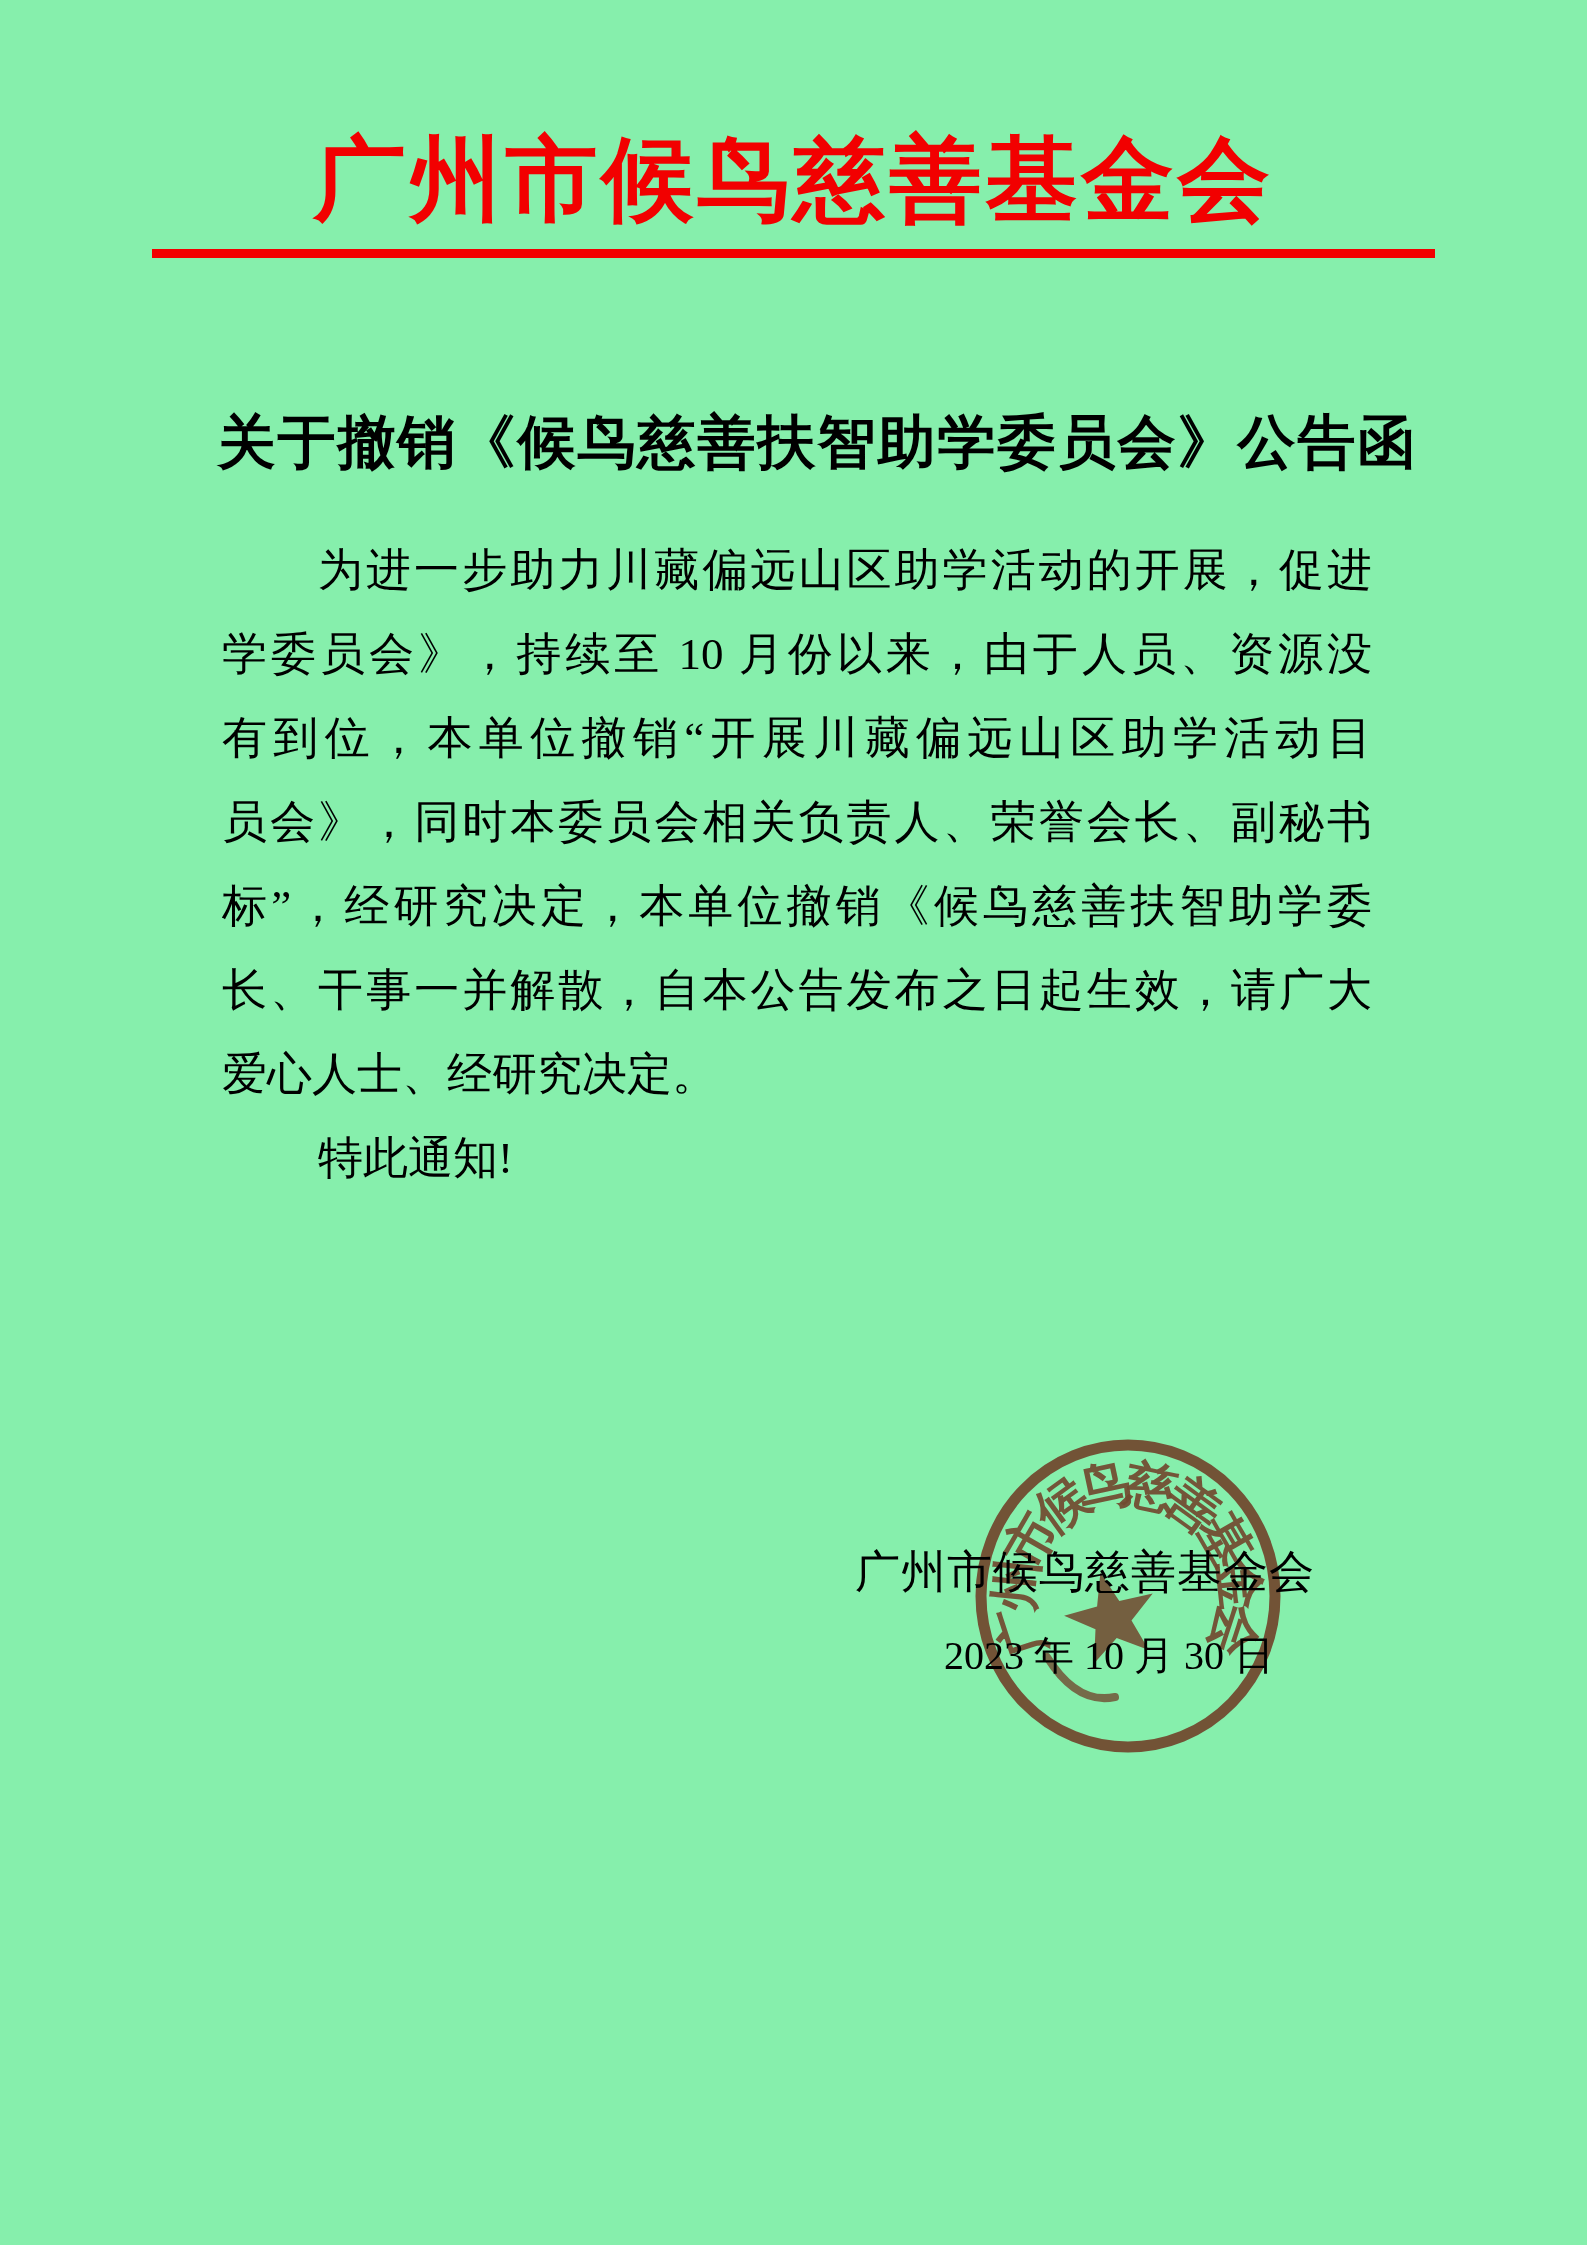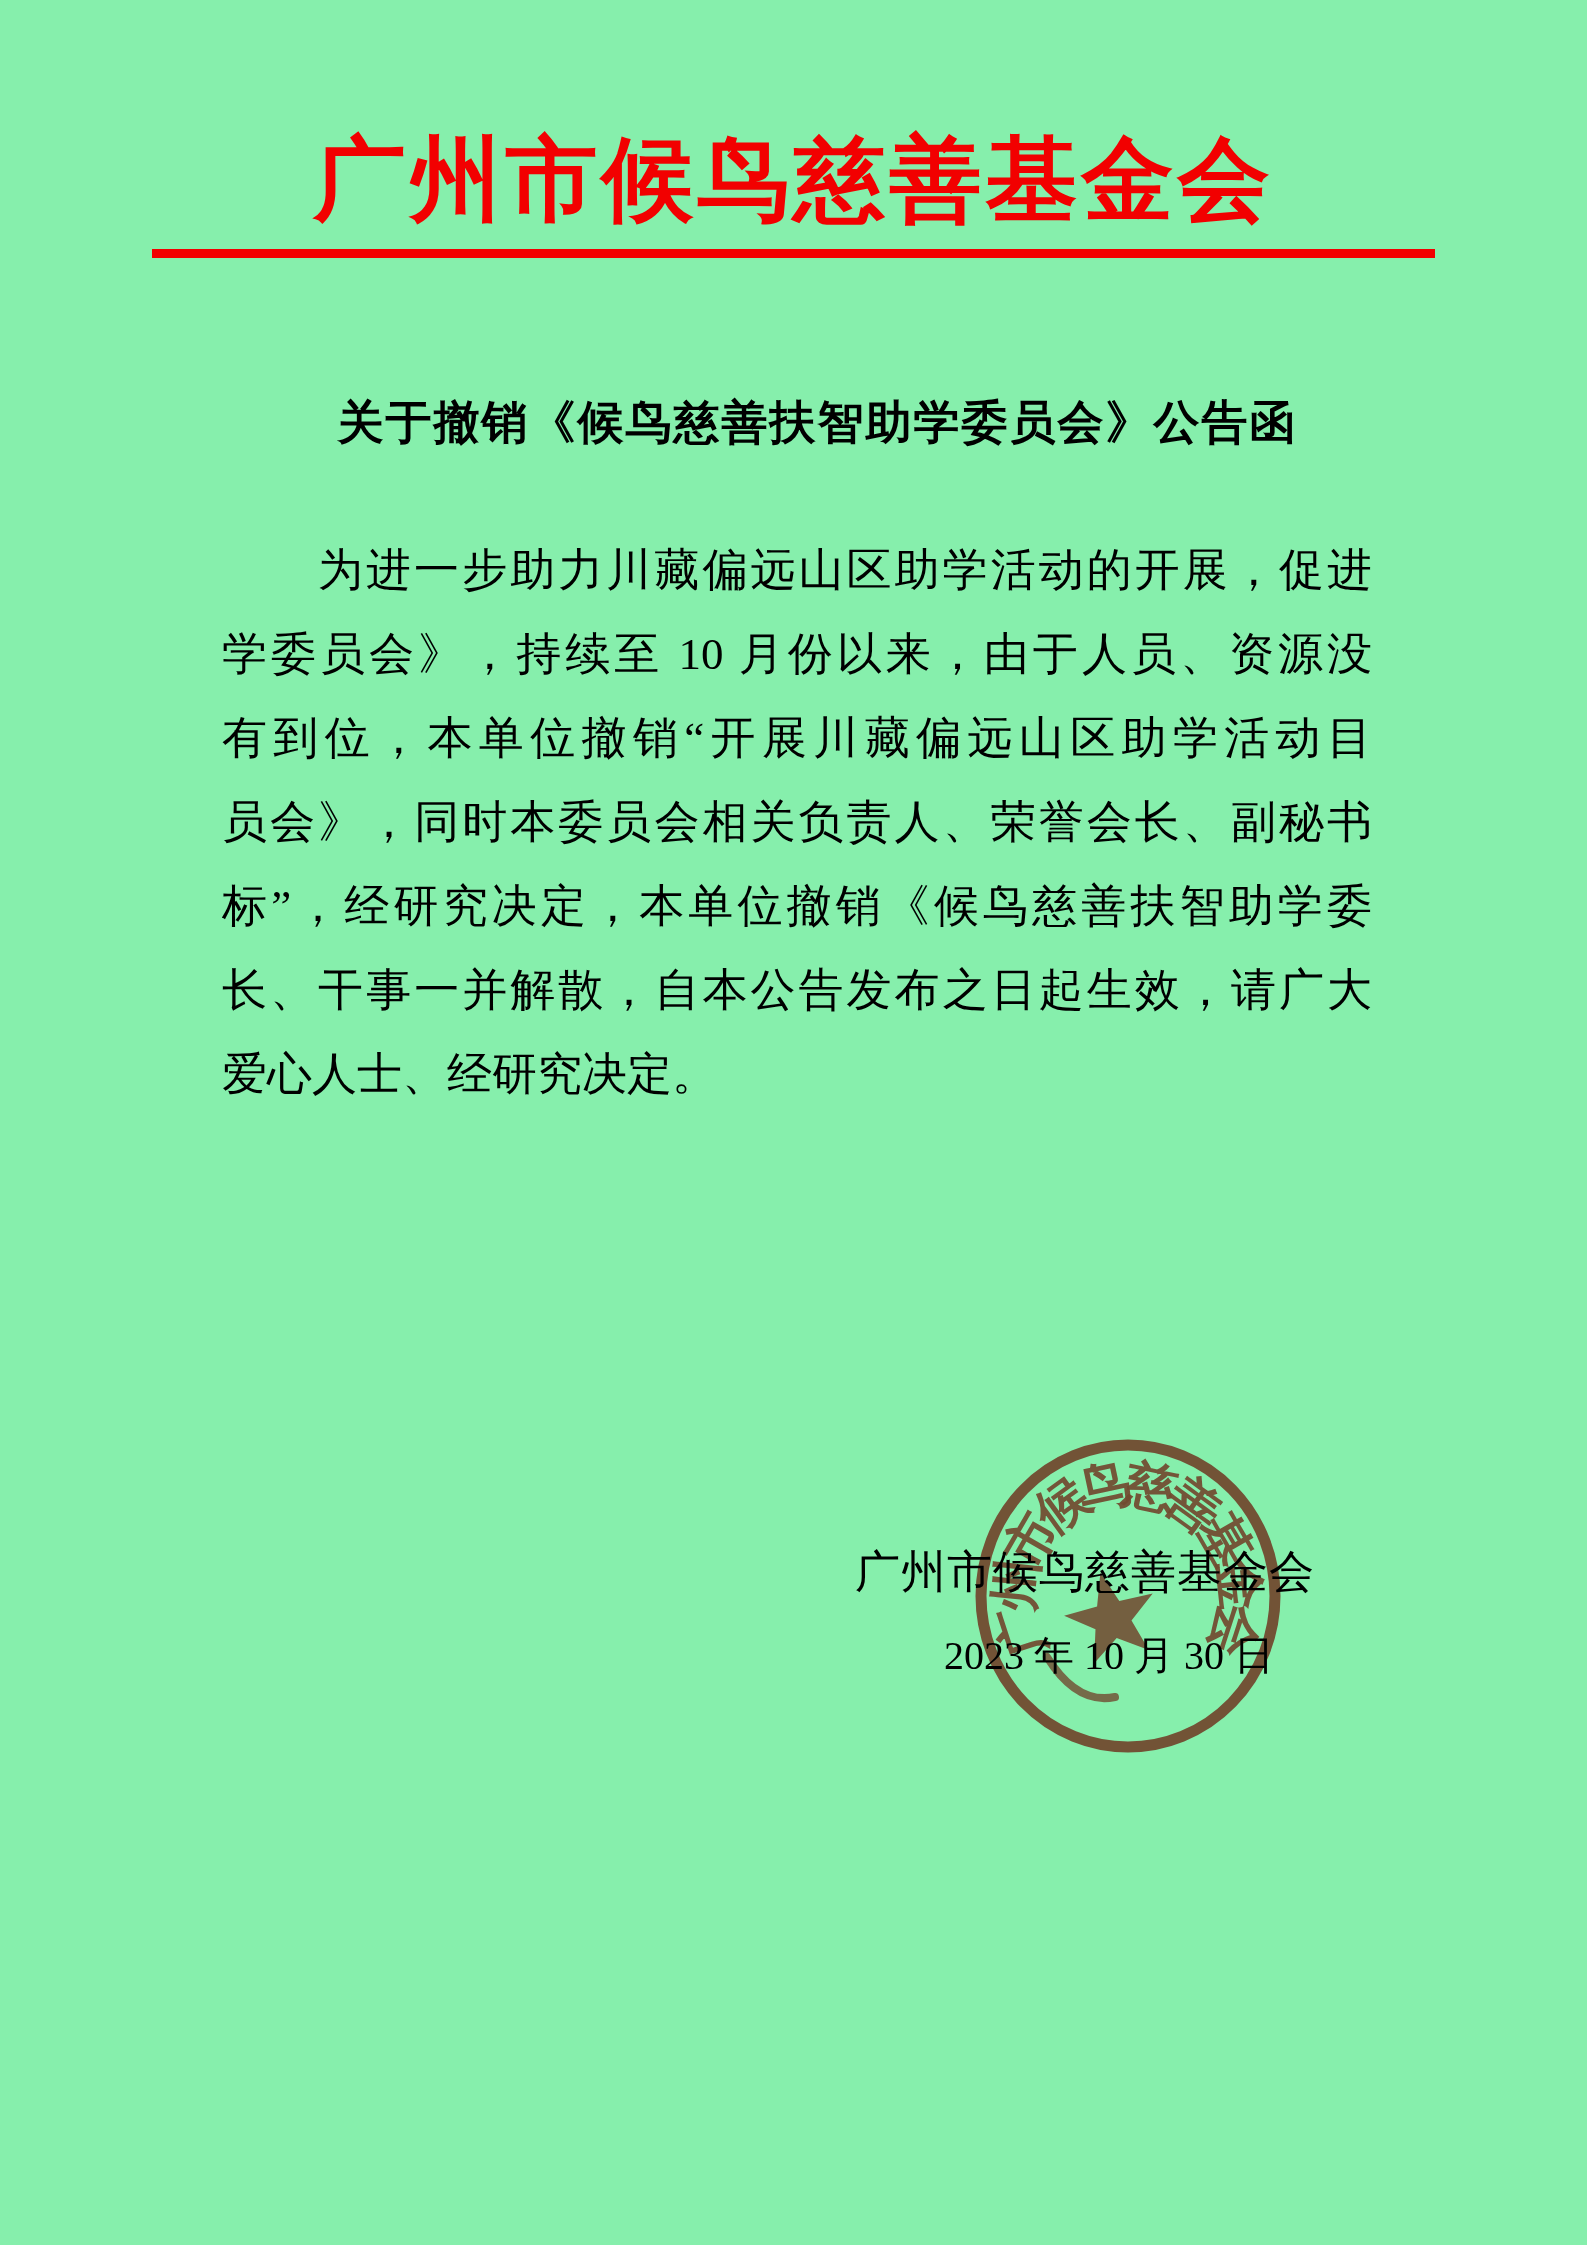--- a/index.html
+++ b/index.html
@@ -26,22 +26,22 @@
     font-family:"Liberation Serif", serif;
     white-space:nowrap;
   }
   .header-rule{
     position:absolute;top:249px;left:152px;
     width:1283px;height:9px;
     background:var(--red);
   }
   .doc-title{
     position:absolute;top:392px;left:0;right:0;
-    margin:0;text-align:center;
-    font-size:46px;font-weight:bold;
+    margin:12px;text-align:center;
+    font-size:58px;font-weight:bold;
     letter-spacing:2px;
     font-family:"Liberation Sans", sans-serif;
     color:var(--ink);
     white-space:nowrap;
     padding-left:48px;
   }
   .body-block{
     position:absolute;top:528px;left:222px;width:1150px;
     font-size:45px;
   }
@@ -97,20 +97,21 @@
   <h1 class="doc-title">关于撤销《候鸟慈善扶智助学委员会》公告函</h1>
 
   <div class="body-block">
     <div class="line indent">为进一步助力川藏偏远山区助学活动的开展，促进</div>
     <div class="line">学委员会》，持续至 10 月份以来，由于人员、资源没</div>
     <div class="line">有到位，本单位撤销“开展川藏偏远山区助学活动目</div>
     <div class="line">员会》，同时本委员会相关负责人、荣誉会长、副秘书</div>
     <div class="line">标”，经研究决定，本单位撤销《候鸟慈善扶智助学委</div>
     <div class="line">长、干事一并解散，自本公告发布之日起生效，请广大</div>
     <div class="line short">爱心人士、经研究决定。</div>
+    <div class="line short indent">特此通知!</div>
   </div>
 
   <div class="sig-name">广州市候鸟慈善基金会</div>
 
   <div class="sig-date">2023 年 10 月 30 日</div>
 
   <div class="seal">
     <svg width="330" height="330" viewBox="0 0 330 330" aria-hidden="true">
       <ellipse cx="165" cy="165" rx="147" ry="151" fill="none" stroke="var(--seal-red)" stroke-width="11" opacity="0.95"></ellipse>
       <polygon id="seal-star" points="137.4,141.4 134.1,175.5 101.1,184.7 132.5,198.3 131.0,232.5 153.7,206.9 185.8,218.9 168.5,189.4 189.7,162.6 156.3,169.9" fill="var(--seal-red)" opacity="0.88"></polygon>

